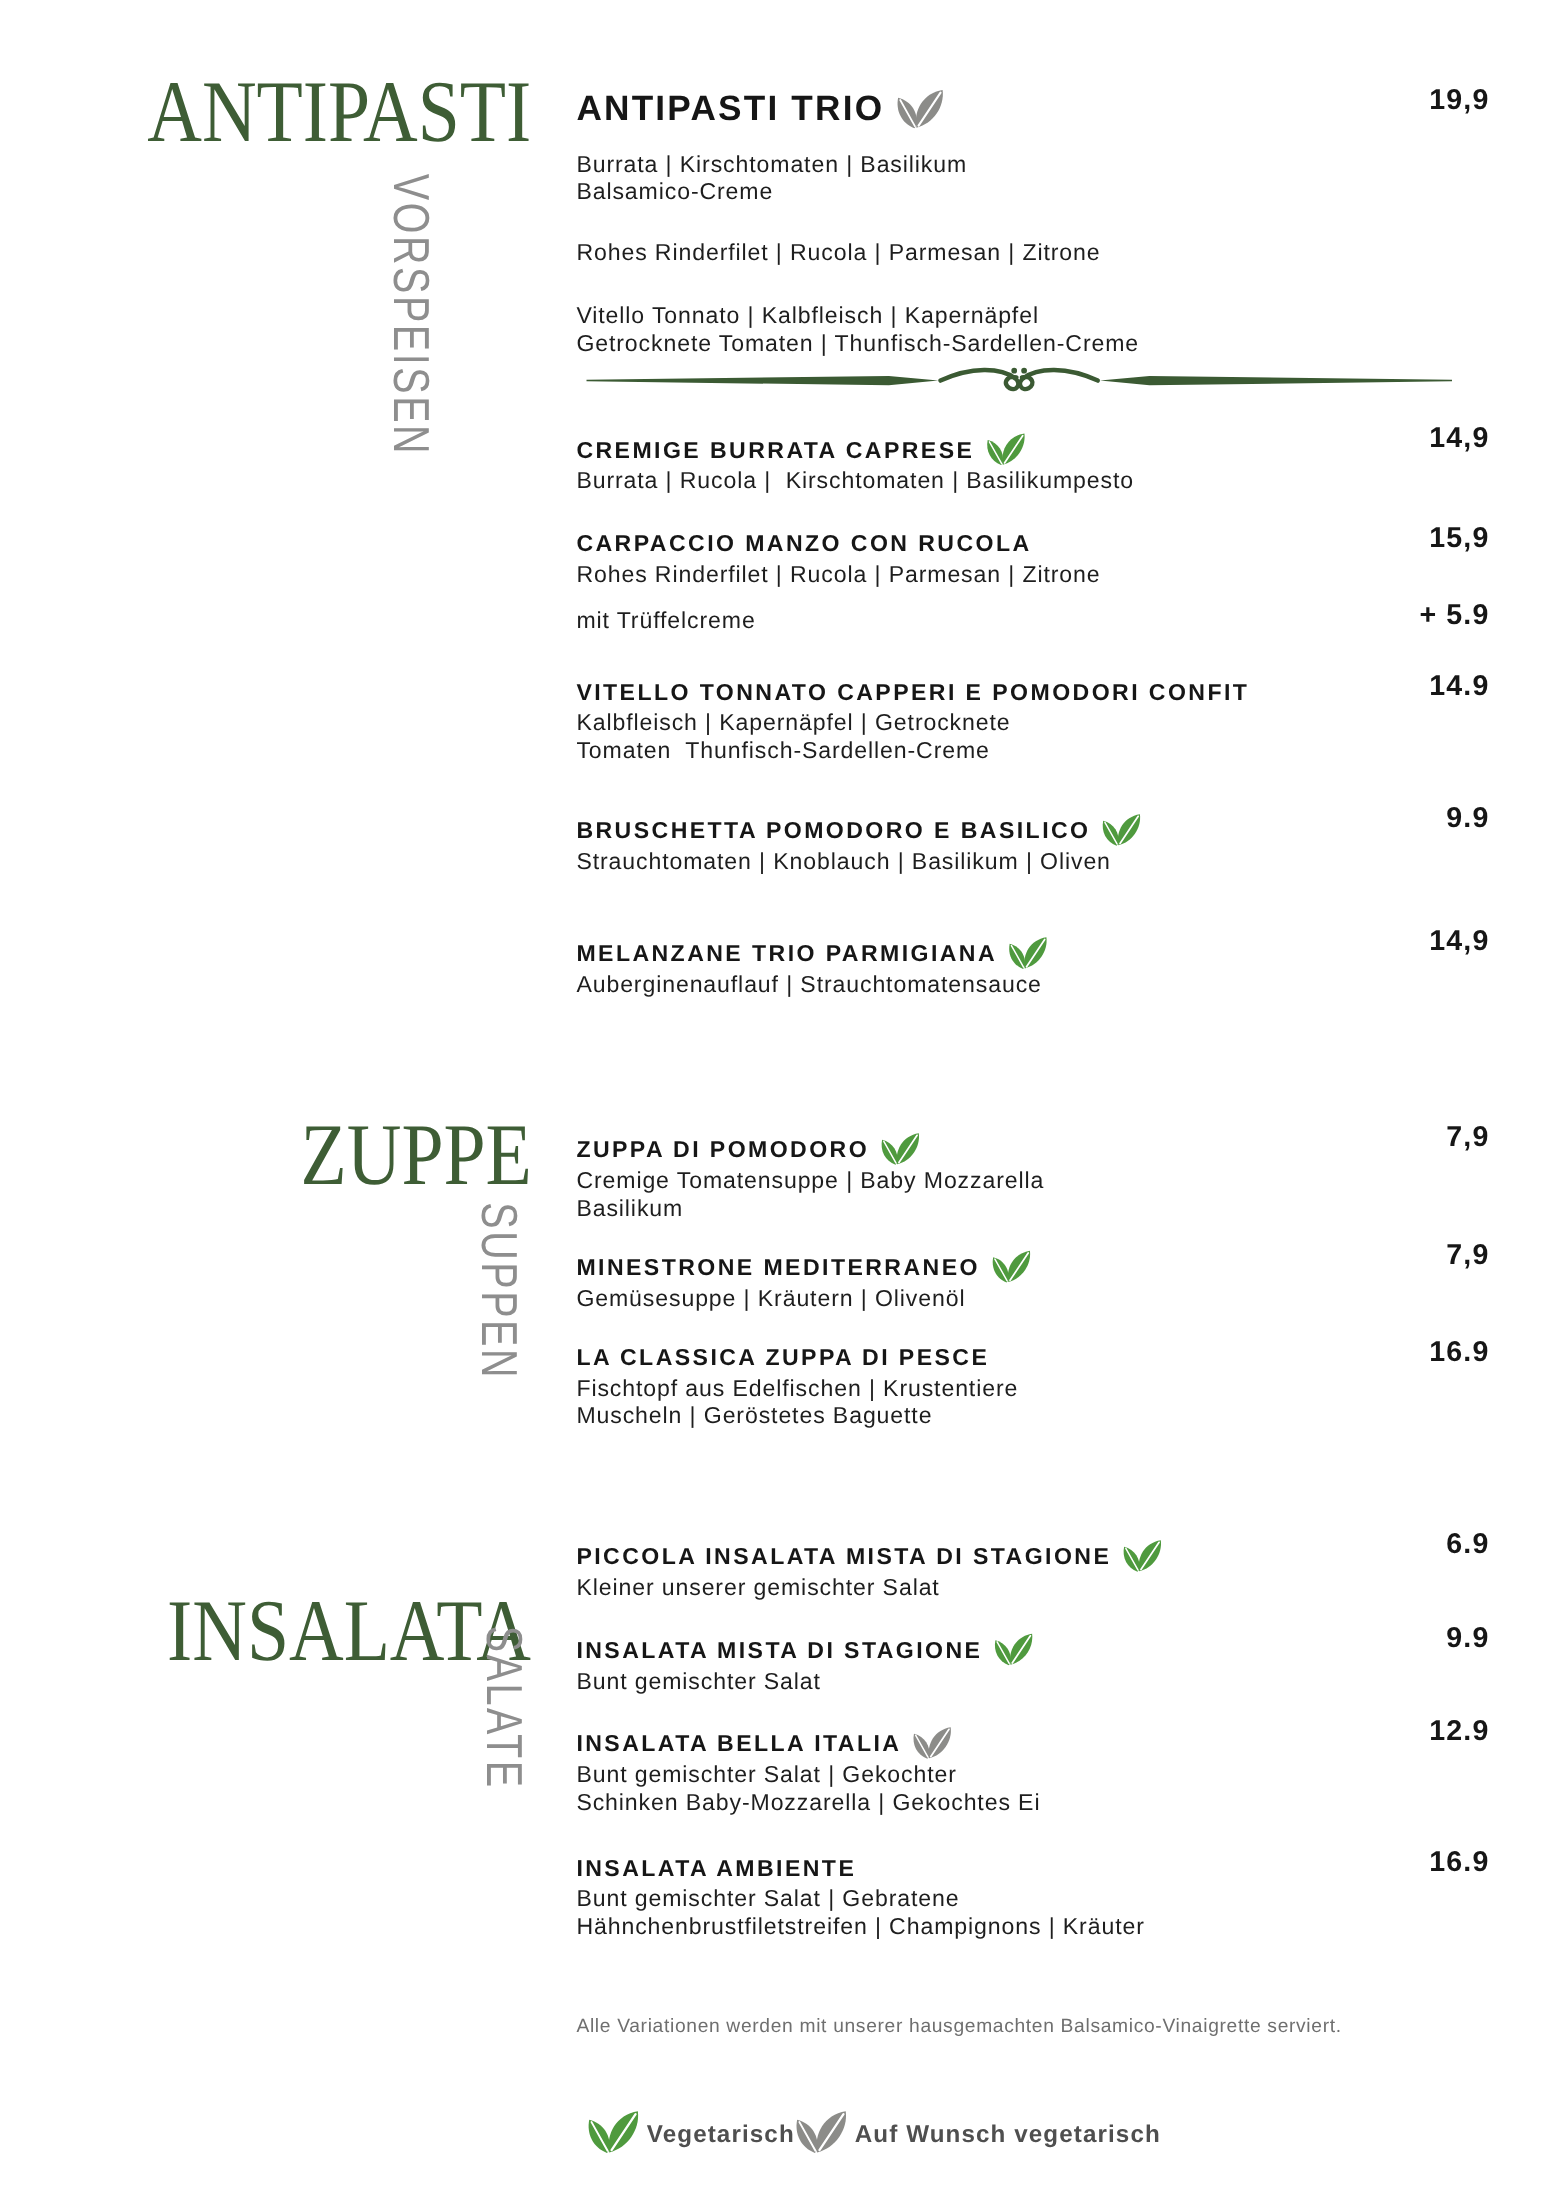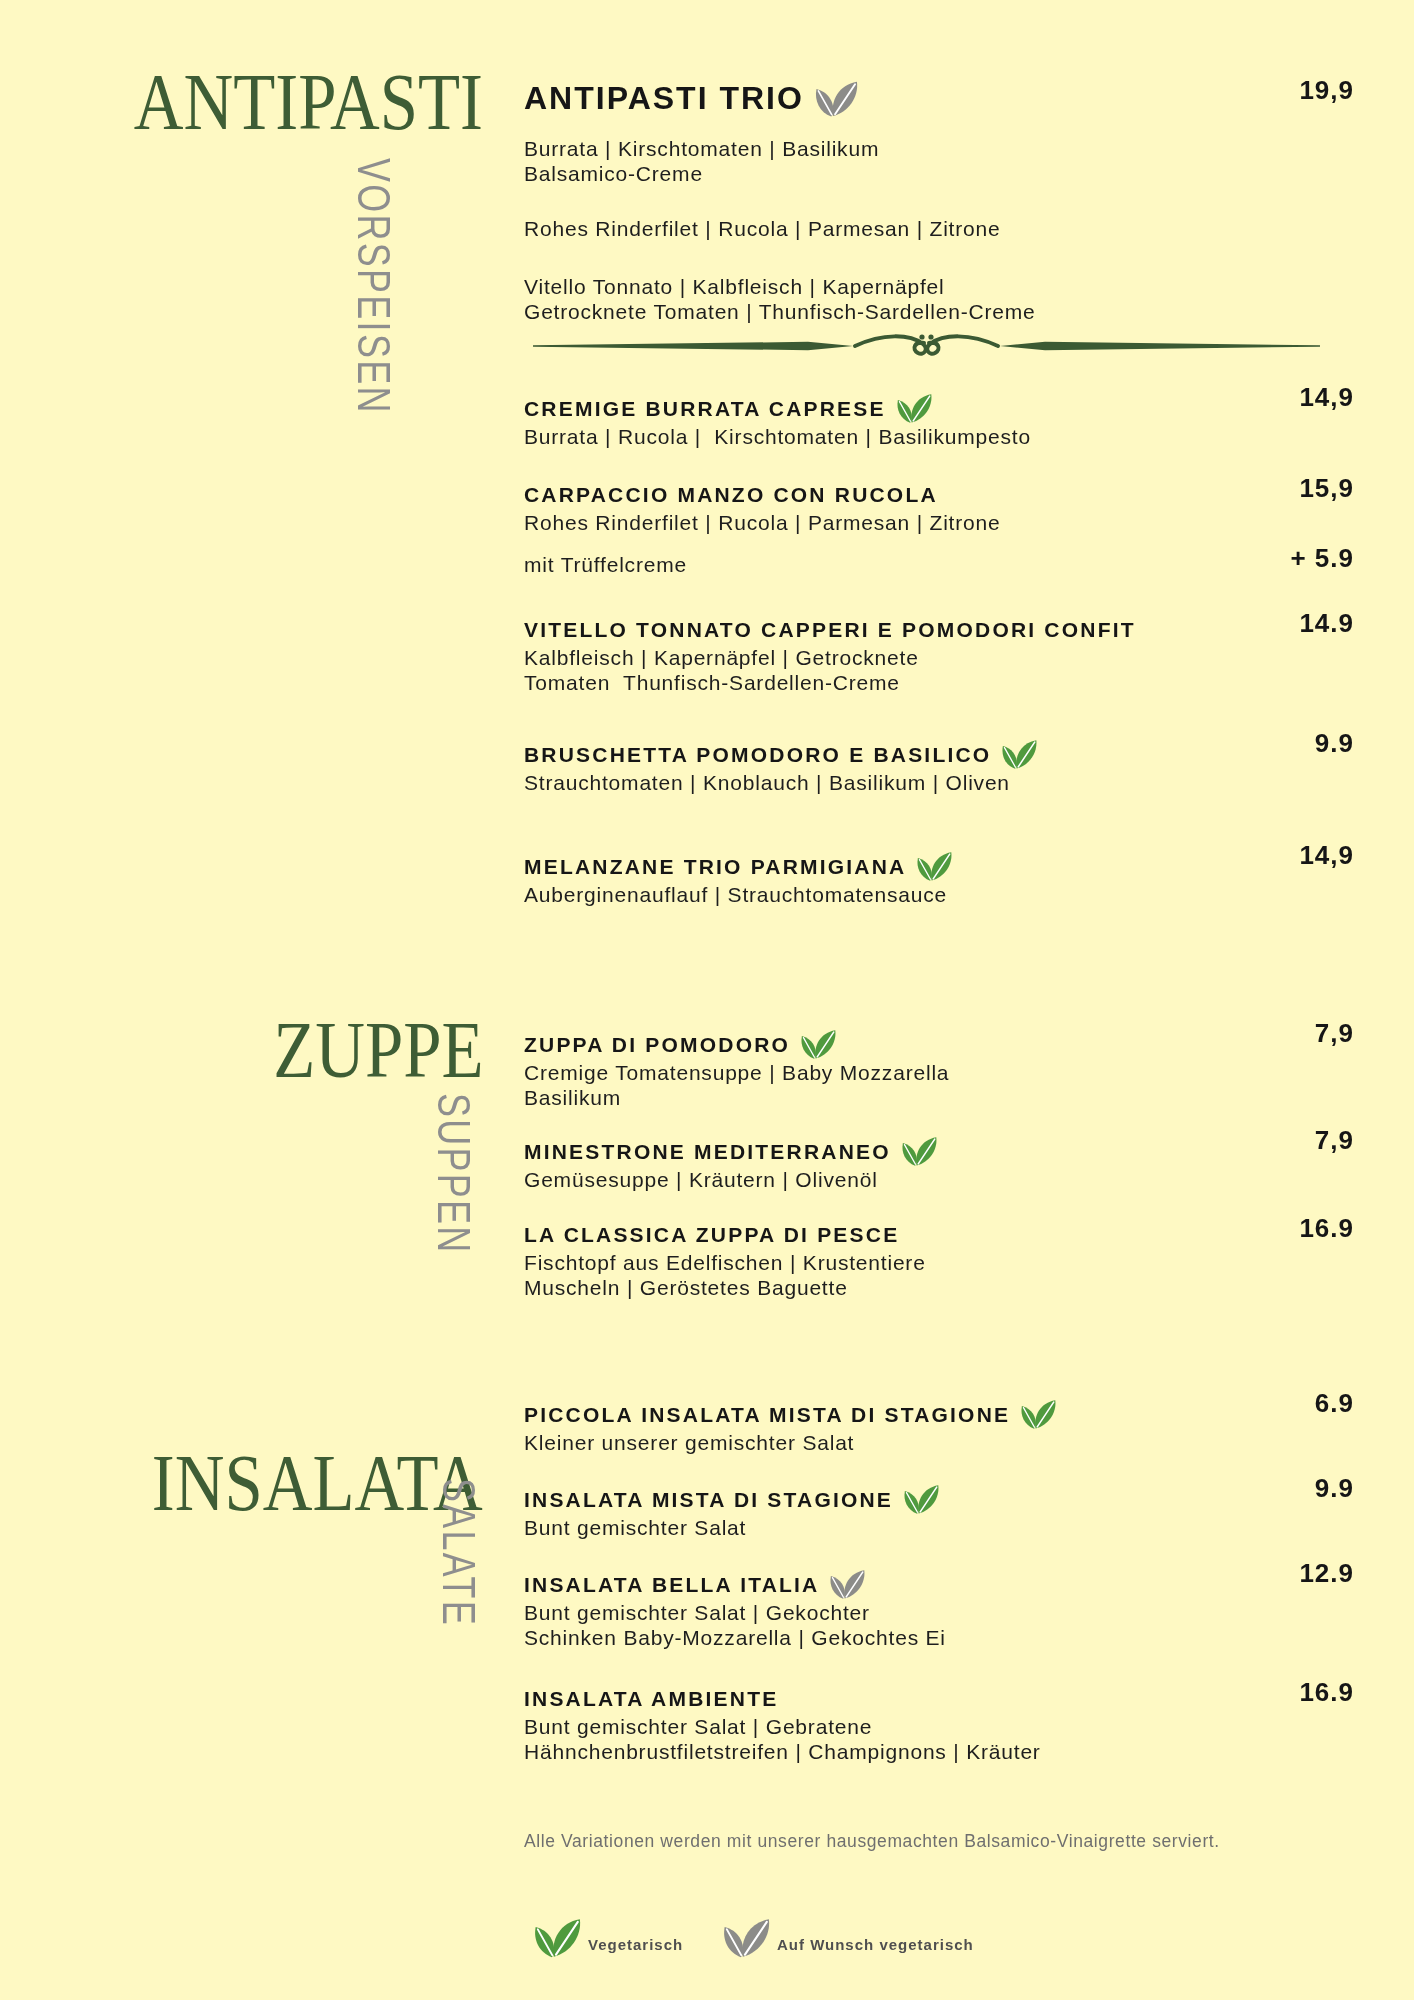--- a/index.html
+++ b/index.html
@@ -1,17 +1,17 @@
 <!DOCTYPE html>
 <html><head>
 <meta charset="utf-8">
 <style>
   html,body{margin:0;padding:0;background:#e8e8e8;}
   .page{
-    position:relative; width:1414px; height:2000px; background:#fef9c3;
+    position:relative; width:1414px; height:2000px; background:#ffffff;
     font-family:"Liberation Sans", sans-serif; overflow:hidden; margin:0 auto;
     color:#1a1a1a;
   }
   
   .hd{
     position:absolute; left:0; width:483px; text-align:right;
     font-family:"Liberation Serif", serif; font-size:80px; line-height:80px;
     color:#3e5d35; white-space:nowrap;
   }
   .hd>span{display:inline-block; transform:scaleX(0.86); transform-origin:100% 50%;}
@@ -54,21 +54,21 @@
   
   .divider{position:absolute; left:533px; top:330px; width:787px; height:32px;}
 
   
   .note{
     position:absolute; left:524px; top:1830px; width:830px;
     font-size:17.5px; line-height:22px; letter-spacing:0.6px; color:#6f6f6f;
   }
   .legend{position:absolute; top:1914px; display:flex; align-items:flex-end;}
   .legend .lab{
-    font-weight:700; font-size:15px; letter-spacing:1px; color:#4f4f4f;
+    font-weight:700; font-size:22px; letter-spacing:1px; color:#4f4f4f;
     padding-bottom:7px; margin-left:5px; white-space:nowrap;
   }
   .legend.veg{left:531px;}
   .legend.wish{left:720px;}
   .hidden-defs{position:absolute; width:0; height:0; overflow:hidden;}
 </style>
 </head>
 <body>
 
 <svg class="hidden-defs" aria-hidden="true">

